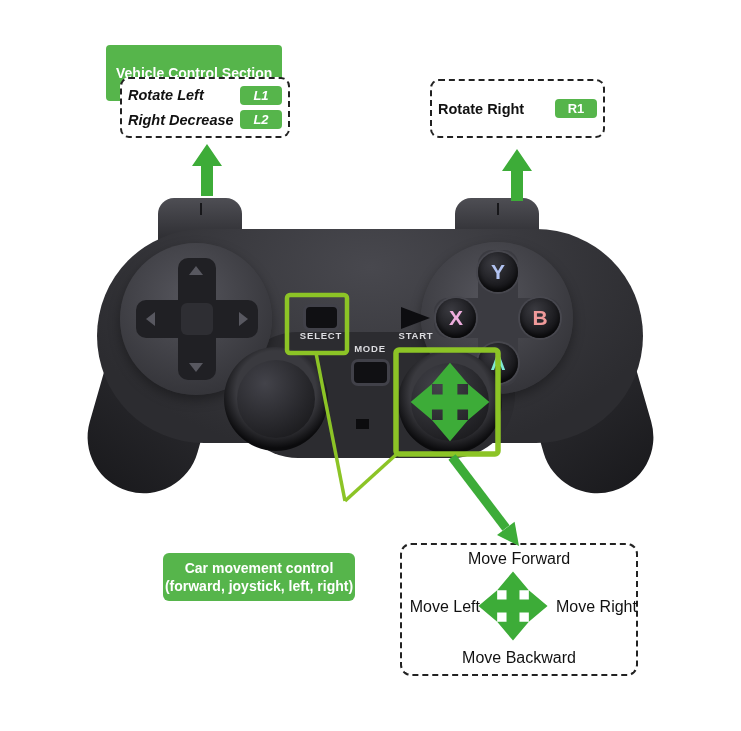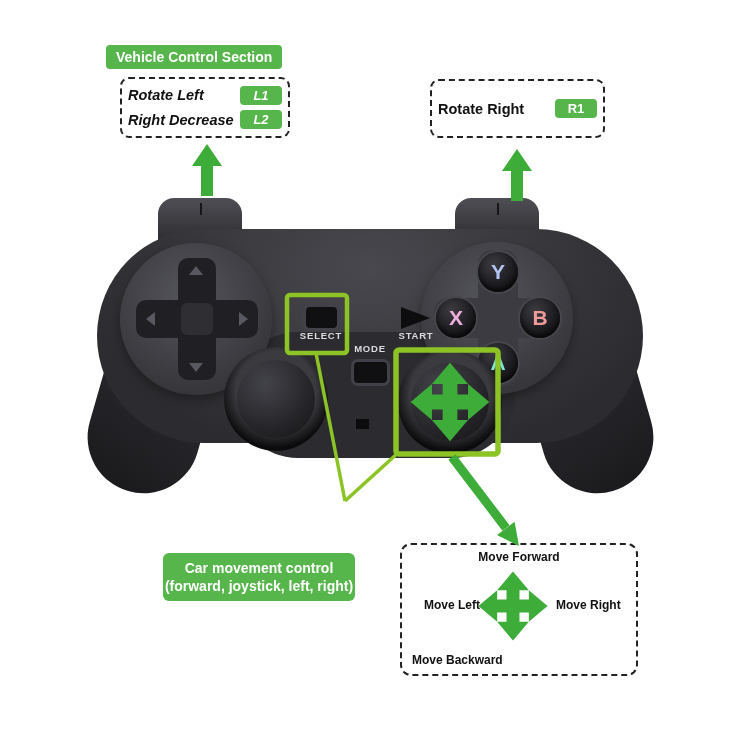--- a/index.html
+++ b/index.html
@@ -2,39 +2,39 @@
 <html><head>
 <meta charset="utf-8">
 <style>
   html,body{margin:0;padding:0;background:#ffffff;}
   #canvas{position:relative;width:741px;height:731px;background:#ffffff;overflow:hidden;
           font-family:"Liberation Sans", sans-serif;color:#111;}
   .abs{position:absolute;}
 
   
   .green-badge{background:#56b54b;color:#fff;font-weight:bold;border-radius:4px;}
-  .section-badge{left:106px;top:45px;height:24px;line-height:24px;padding:0 10px;font-size:14px;}
+  .section-badge{left:106px;top:45px;height:24px;line-height:24px;padding:16px 10px;font-size:14px;}
   .dashed-box{background:#fff;border:2.5px dashed #222;border-radius:9px;box-sizing:border-box;}
   .panel{display:flex;flex-direction:column;justify-content:space-around;padding:4px 6px;}
   .panel-left{left:120px;top:77px;width:170px;height:61px;font-style:italic;}
   .panel-right{left:430px;top:79px;width:175px;height:59px;}
   .panel-row{display:flex;justify-content:space-between;align-items:center;}
   .panel-label{font-size:14.5px;font-weight:bold;white-space:nowrap;}
   .key-badge{min-width:42px;height:19px;display:flex;align-items:center;justify-content:center;
              font-size:13px;box-sizing:border-box;}
   .combo-box{left:199px;top:504px;width:235px;height:31px;display:flex;align-items:center;
              justify-content:center;font-size:14.5px;font-weight:bold;white-space:nowrap;border-radius:11px;}
   .car-badge{left:163px;top:553px;width:192px;padding:6px 0;border-radius:6px;text-align:center;
              font-size:14px;line-height:1.3;}
   .movement-box{left:400px;top:543px;width:238px;height:133px;border-radius:11px;}
-  .mv-label{position:absolute;font-size:12px;font-weight:bold;white-space:nowrap;}
+  .mv-label{position:absolute;font-size:16px;font-weight:normal;white-space:nowrap;}
   .mv-forward{top:5px;left:0;right:0;text-align:center;}
   .mv-left{top:53px;left:4px;width:74px;text-align:right;}
   .mv-right{top:53px;left:154px;text-align:left;}
-  .mv-backward{bottom:7px;left:10px;right:0;}
+  .mv-backward{bottom:7px;left:0;right:0;text-align:center;}
 
   
   .shoulder{width:84px;height:52px;background:linear-gradient(180deg,#4e4e54,#26262a);
             border-radius:16px 16px 8px 8px;}
   .shoulder::after{content:"";position:absolute;left:50%;top:5px;width:2px;height:12px;background:#17171a;}
   .shoulder-l{left:158px;top:198px;}
   .shoulder-r{left:455px;top:198px;}
   .grip{width:112px;height:202px;border-radius:56px;}
   .grip-l{left:100px;top:293px;transform:rotate(16deg);background:linear-gradient(200deg,#35353a,#19191c);}
   .grip-r{left:529px;top:293px;transform:rotate(-16deg);background:linear-gradient(160deg,#35353a,#19191c);}

